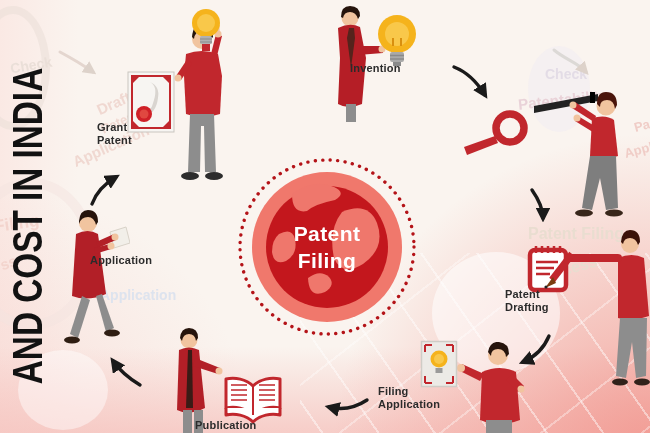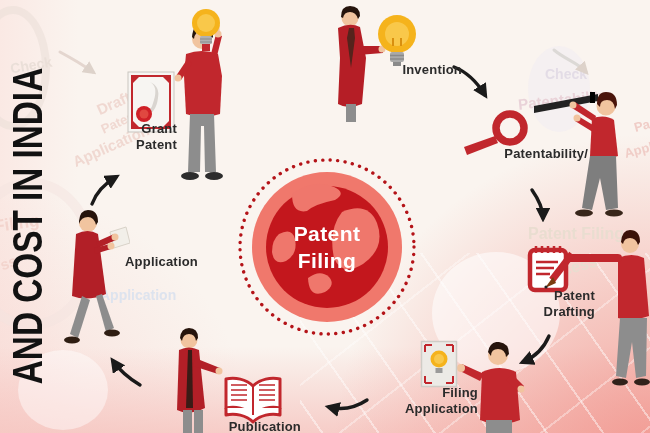--- a/index.html
+++ b/index.html
@@ -16,22 +16,22 @@
   .poly-lines{
     position:absolute;right:-30px;bottom:-50px;width:380px;height:230px;
     background:
       repeating-linear-gradient(55deg, rgba(255,255,255,0.45) 0 2px, transparent 2px 46px),
       repeating-linear-gradient(-38deg, rgba(255,255,255,0.35) 0 2px, transparent 2px 62px);
     pointer-events:none;
   }
   .blob{position:absolute;border-radius:50%;pointer-events:none;}
   .wm{position:absolute;font-weight:700;pointer-events:none;white-space:nowrap;}
   .lbl{
-    position:absolute;color:#2b2b2b;font-weight:700;text-align:right;
-    font-size:13px;line-height:1.2;letter-spacing:.2px;
+    position:absolute;color:#2b2b2b;font-weight:700;text-align:left;
+    font-size:11px;line-height:1.2;letter-spacing:.2px;
   }
   .vtitle{
     position:absolute;left:28px;top:226px;white-space:nowrap;
     transform:translate(-50%,-50%) rotate(-90deg) scale(.9,1.14);
     font-size:37px;font-weight:800;color:#121212;letter-spacing:0;
   }
   .badge-text{
     position:absolute;left:327px;top:247px;transform:translate(-50%,-50%);
     color:#ffffff;font-weight:700;font-size:21px;line-height:1.3;text-align:center;
     letter-spacing:.4px;
@@ -266,21 +266,20 @@
       <path d="M60,52 C73,59 83,65 93,72" stroke="#e4d6cf" marker-end="url(#ahw)"></path>
       <path d="M554,50 C566,60 577,62 586,72" stroke="#dcd9d6" marker-end="url(#ahw)"></path>
     </g>
   </svg>
 
   <div class="lbl" style="left:350px;top:62px;width:112px;">
     <div>Invention</div>
   </div>
 
   <div class="lbl" style="left:452px;top:146px;width:136px;">
-    <div>Patentability/</div>
   </div>
 
   <div class="lbl" style="left:505px;top:288px;width:90px;">
     <div>Patent</div>
     <div>Drafting</div>
   </div>
 
   <div class="lbl" style="left:378px;top:385px;width:100px;">
     <div>Filing</div>
     <div>Application</div>

